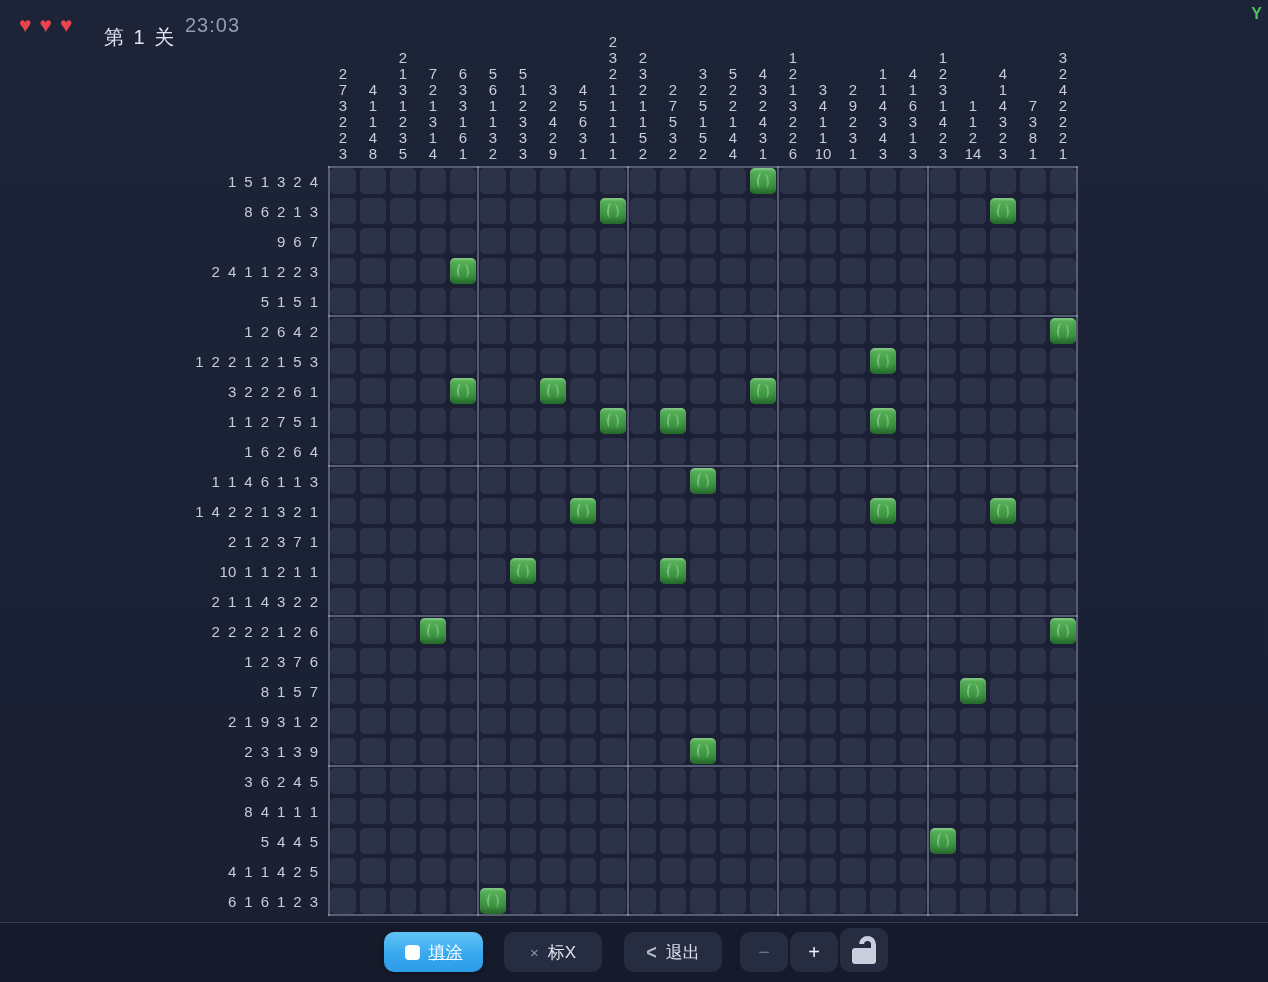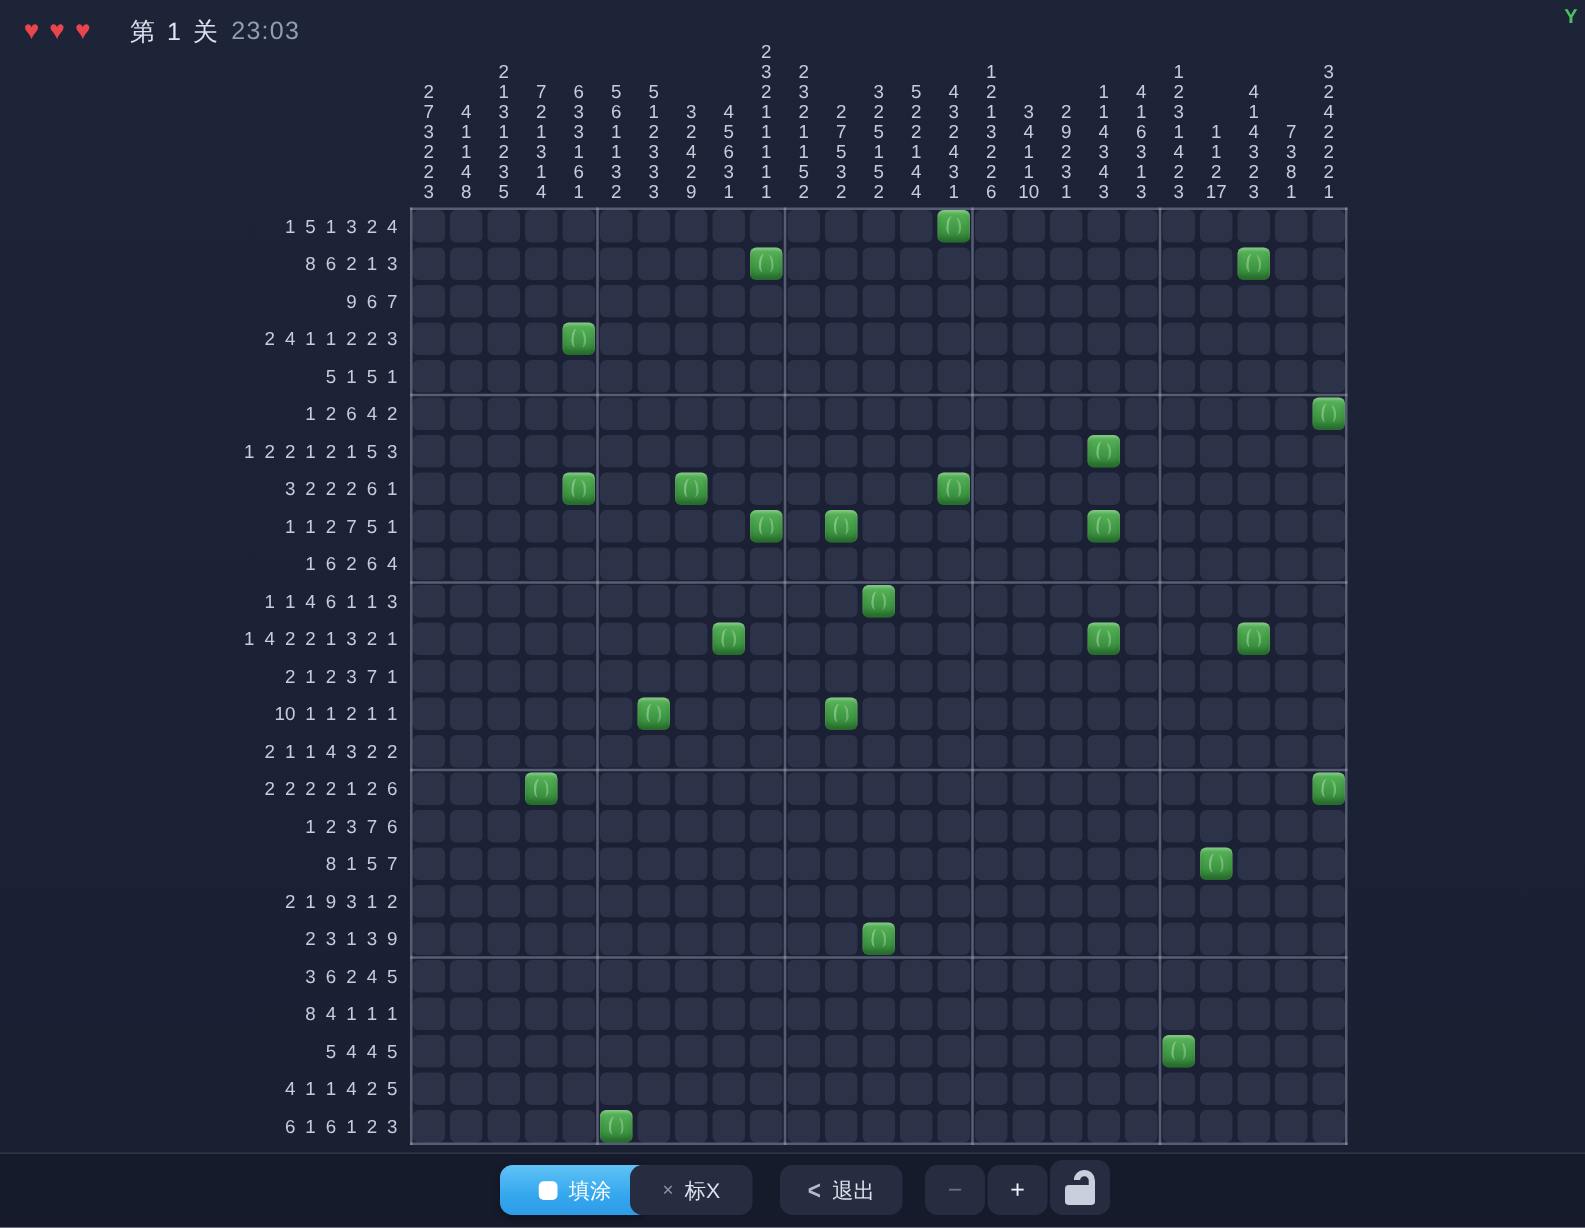--- a/index.html
+++ b/index.html
@@ -7,21 +7,21 @@
   body {
     position: relative;
     font-family: "Liberation Sans", "DejaVu Sans", sans-serif;
     background: linear-gradient(180deg, #1e2438 0%, #1b2134 70%, #1a2032 100%);
     color: #c9d0df;
   }
   
   .header { position:absolute; left:0; top:0; width:100%; height:52px; }
   .hearts { position:absolute; left:19px; top:13px; display:flex; gap:8px; }
   .hearts span { color:#e9454d; font-size:21px; line-height:24px; }
-  .level { position:absolute; left:104px; top:12px; font-size:20px; color:#dde2ee; letter-spacing:2px; }
+  .level { position:absolute; left:104px; top:24px; font-size:20px; color:#dde2ee; letter-spacing:2px; }
   .timer { position:absolute; left:185px; top:14px; font-size:20px; color:#939cb2; letter-spacing:1px; }
   .corner-icon { position:absolute; right:6px; top:5px; font-size:16px; font-weight:bold; color:#4cc25e; }
   
   #colClues { position:absolute; left:328px; top:28px; width:750px; height:134px; display:flex; }
   .colclue { width:30px; display:flex; flex-direction:column; justify-content:flex-end; align-items:center; }
   .colclue span { font-size:15px; line-height:16px; color:#c5ccdc; }
   #rowClues { position:absolute; left:0; top:166px; width:320px; height:750px; }
   .rowclue { height:30px; display:flex; justify-content:flex-end; align-items:center; gap:8px; padding-right:2px; }
   .rowclue span { font-size:15px; color:#c5ccdc; }
   
@@ -44,21 +44,21 @@
     content:""; position:absolute; right:7px; top:6px; width:6px; height:14px;
     border-right:2px solid rgba(235,255,235,.28); border-radius:0 60% 60% 0;
     transform:rotate(-4deg);
   }
   #gridLines { position:absolute; left:328px; top:166px; width:750px; height:750px; pointer-events:none; }
   .vline { position:absolute; top:0; height:750px; width:2px; background:rgba(186,196,218,.38); }
   .hline { position:absolute; left:0; width:750px; height:2px; background:rgba(186,196,218,.38); }
   
   .toolbar { position:absolute; left:0; top:922px; width:100%; height:60px; background:#161b2c; border-top:1px solid rgba(170,180,205,.22); }
   .btn { position:absolute; top:932px; height:40px; border-radius:10px; display:flex; align-items:center; justify-content:center; gap:9px; font-size:17px; cursor:pointer; }
-  .btn-fill { left:400px; width:120px; background:linear-gradient(180deg,#60c3f6 0%, #35a7ee 60%, #2d9ce7 100%); color:#ffffff; box-shadow:0 2px 6px rgba(0,0,0,.35); }
+  .btn-fill { left:384px; width:99px; background:linear-gradient(180deg,#60c3f6 0%, #35a7ee 60%, #2d9ce7 100%); color:#ffffff; box-shadow:0 2px 6px rgba(0,0,0,.35);text-decoration:underline; }
   .fill-icon { width:15px; height:15px; background:#ffffff; border-radius:4px; }
   .btn-dark { background:#272d41; color:#dde2ed; }
   .btn-mark { left:504px; width:98px; }
   .mark-icon { color:#8c94a9; font-size:15px; }
   .btn-exit { left:624px; width:98px; }
   .exit-icon { color:#b3bacb; font-size:18px; font-weight:bold; transform:scaleY(1.15); }
   .btn-sm { font-size:20px; }
   .btn-minus { left:740px; width:48px; color:#6a7186; }
   .btn-plus { left:790px; width:48px; color:#eef1f7; }
   .btn-lock { left:840px; top:928px; width:48px; height:44px; }
@@ -247,21 +247,21 @@
       <span>3</span>
       <span>1</span>
       <span>4</span>
       <span>2</span>
       <span>3</span>
     </div>
     <div class="colclue">
       <span>1</span>
       <span>1</span>
       <span>2</span>
-      <span>17</span>
+      <span>14</span>
     </div>
     <div class="colclue">
       <span>4</span>
       <span>1</span>
       <span>4</span>
       <span>3</span>
       <span>2</span>
       <span>3</span>
     </div>
     <div class="colclue">

